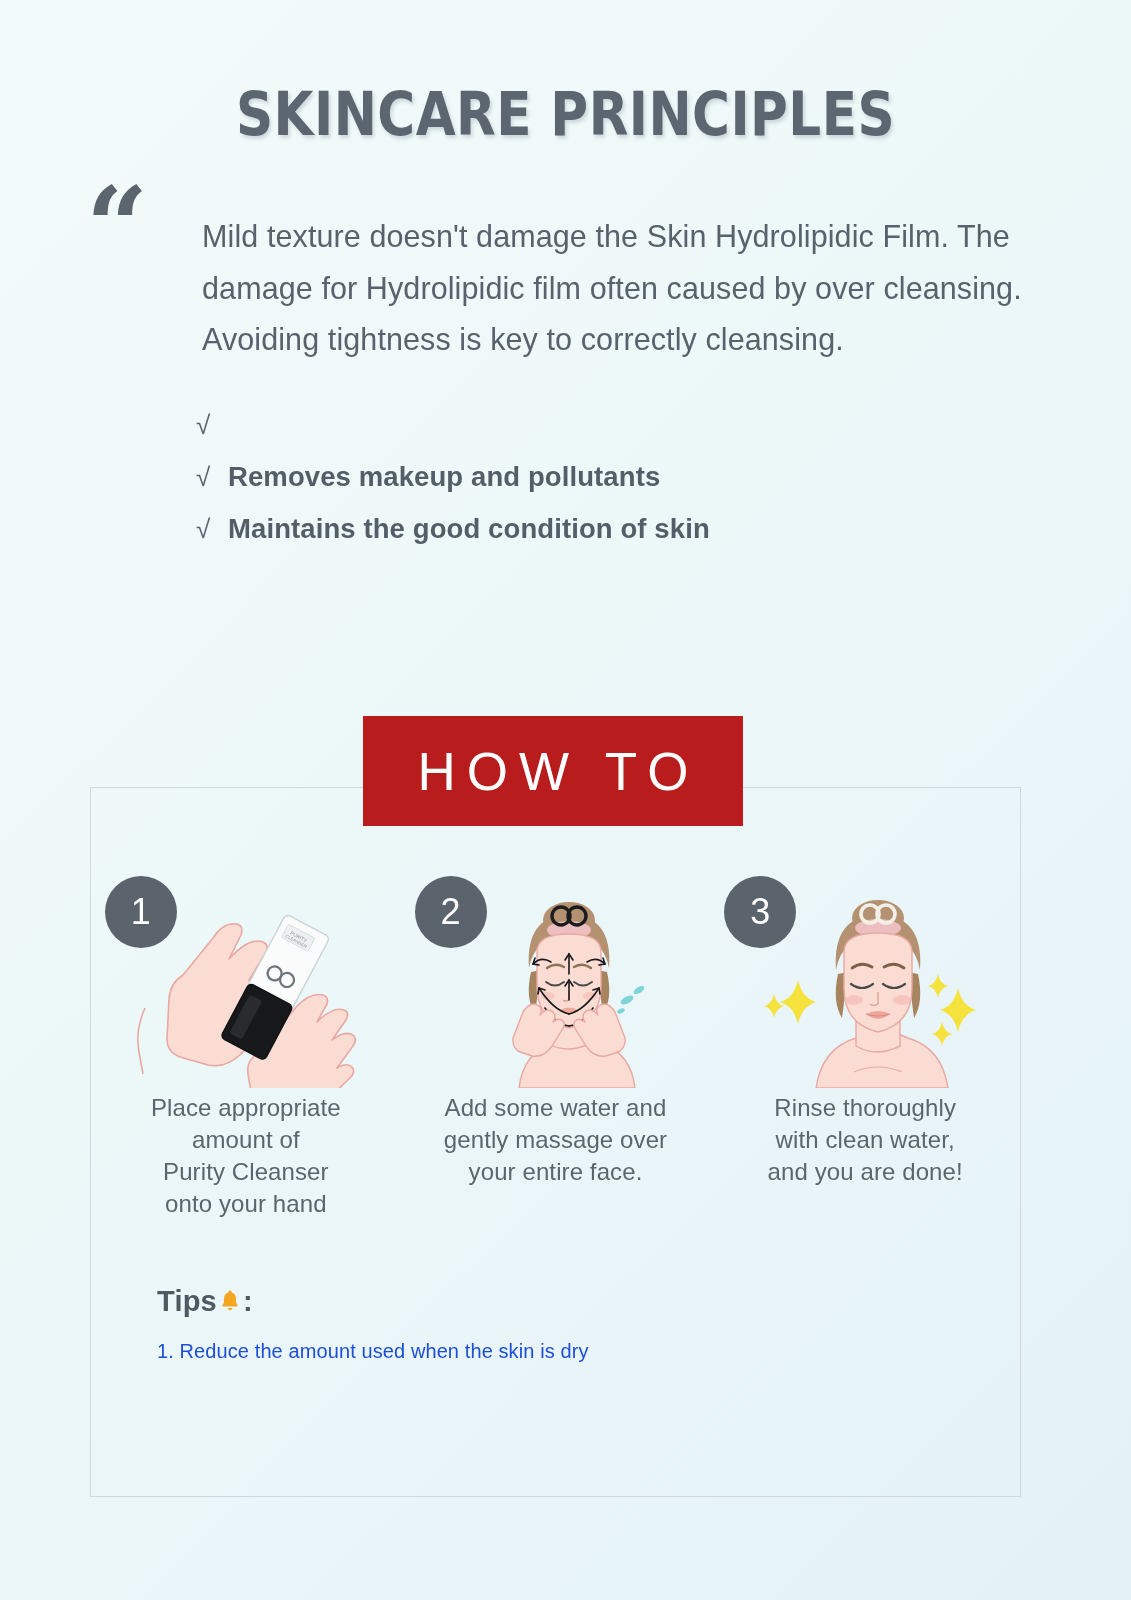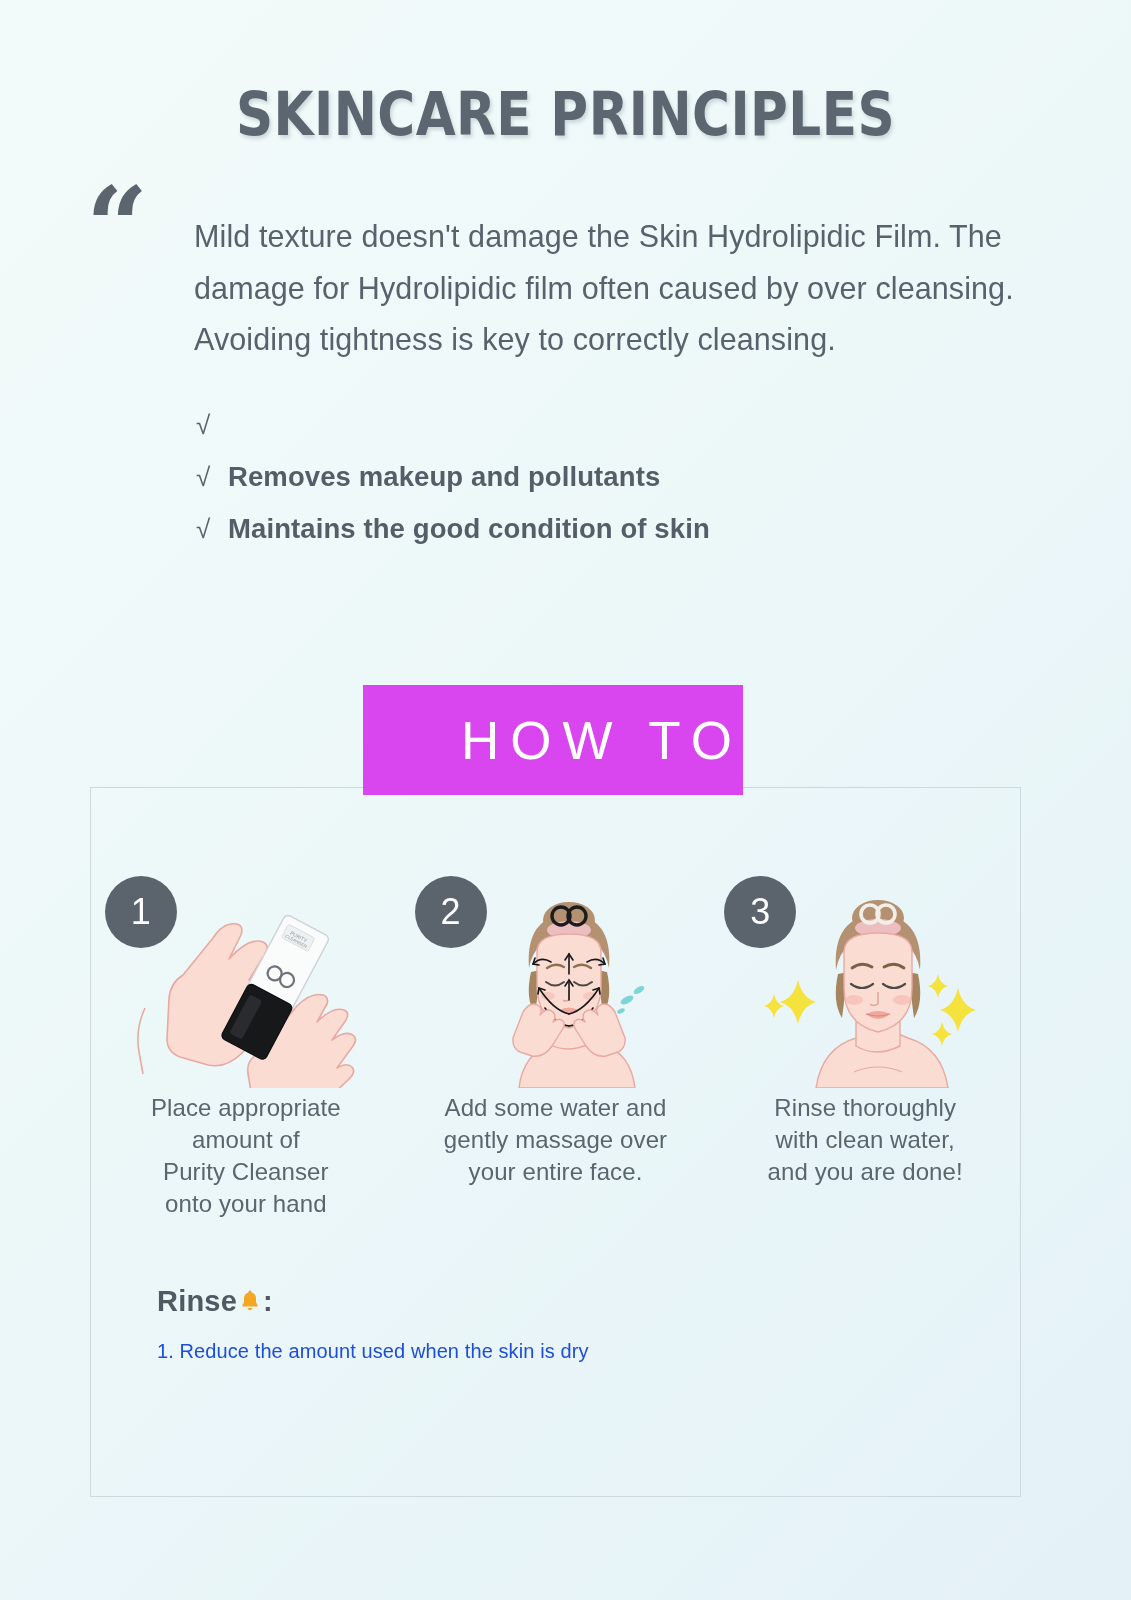--- a/index.html
+++ b/index.html
@@ -42,21 +42,21 @@
     top: -38px;
     font-size: 108px;
     line-height: 1;
     color: #5b656e;
     font-family: "DejaVu Serif", serif;
     font-weight: 700;
     letter-spacing: -4px;
     user-select: none;
   }
   .quote-text {
-    margin: 0;
+    margin: 8px;
     padding-left: 106px;
     padding-right: 26px;
     font-size: 30.5px;
     line-height: 51.5px;
     font-weight: 400;
     color: #58626c;
     letter-spacing: 0.1px;
   }
 
   
@@ -79,27 +79,27 @@
     width: 32px;
     font-size: 26px;
     font-weight: 400;
     color: #59636d;
   }
 
   
   .howto-banner {
     position: absolute;
     left: 363px;
-    top: 685px;
+    top: 716px;
     width: 380px;
     height: 110px;
-    background: #d946ef;
+    background: #b91c1c;
     display: flex;
     align-items: center;
-    justify-content: flex-end;
+    justify-content: center;
     z-index: 3;
   }
   .howto-banner span {
     color: #ffffff;
     font-size: 53px;
     font-weight: 300;
     letter-spacing: 11px;
     padding-left: 11px;
   }
 
@@ -386,21 +386,21 @@
       </div>
       <div class="step-caption">Rinse thoroughly
 with clean water,
 and you are done!</div>
     </div>
 
   </div>
 
   <div class="tips">
     <div class="tips-title">
-      <span>Rinse</span><span class="bell-icon"><svg width="24" height="25" viewBox="0 0 24 25">
+      <span>Tips</span><span class="bell-icon"><svg width="24" height="25" viewBox="0 0 24 25">
             <path d="M12 2.4c-.9 0-1.6.7-1.6 1.6v.6C7.8 5.3 6 7.5 6 10.2v4.1l-1.5 2.6c-.4.7.1 1.5.9 1.5h13.2c.8 0 1.3-.8.9-1.5L18 14.3v-4.1c0-2.7-1.8-4.9-4.4-5.6v-.6c0-.9-.7-1.6-1.6-1.6z" fill="#f5a623"></path>
             <path d="M9.6 20.1c.3 1.3 1.3 2.2 2.4 2.2s2.1-.9 2.4-2.2z" fill="#f5a623"></path>
           </svg></span><span>:</span>
     </div>
     <div class="tip-line">1. Reduce the amount used when the skin is dry</div>
   </div>
 
 </div>
 
 </body></html>

